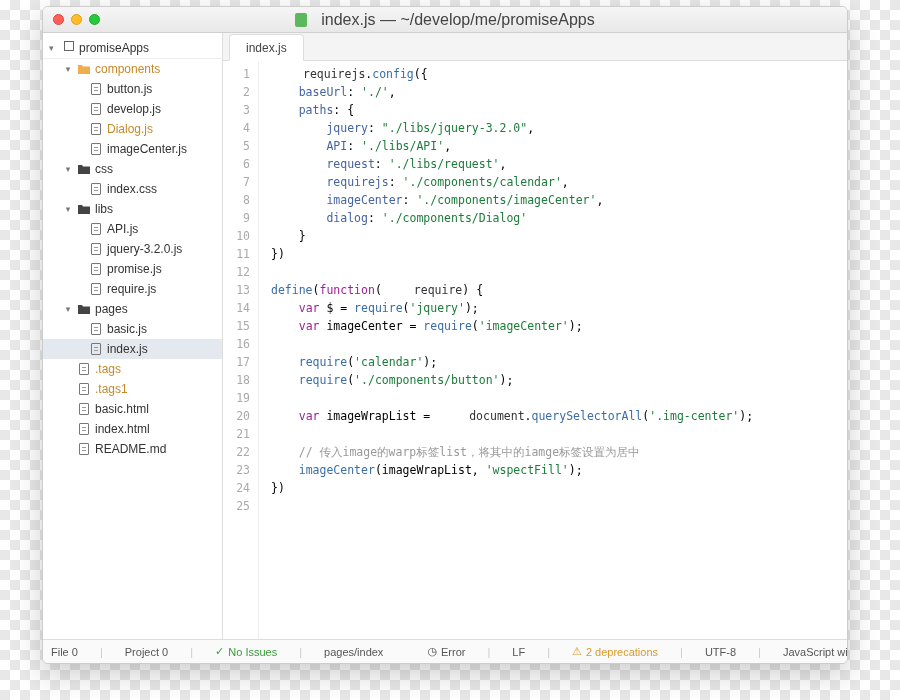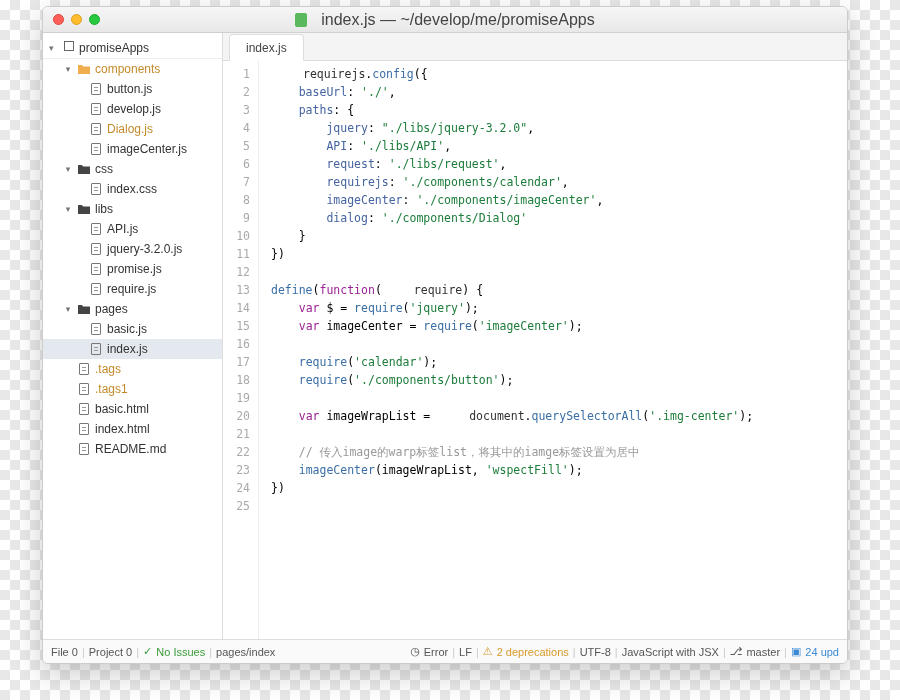--- a/index.html
+++ b/index.html
@@ -188,21 +188,21 @@
   
   .statusbar {
     height: 24px;
     border-top: 1px solid #ddd;
     background: #fafafa;
     display: flex;
     align-items: center;
     font-size: 11px;
     color: #555;
     padding: 0 8px;
-    gap: 4px;
+    gap: 22px;
   }
   .status-item { display: flex; align-items: center; gap: 4px; white-space: nowrap; }
   .status-ok { color: #3a9b3a; }
   .status-warn { color: #d89a2b; }
   .status-blue { color: #3b8bd4; }
   .spacer { flex: 1; }
   .sep { color: #ccc; }
   .proj-icon svg { width:12px; height:12px; }
 </style>
 </head>

